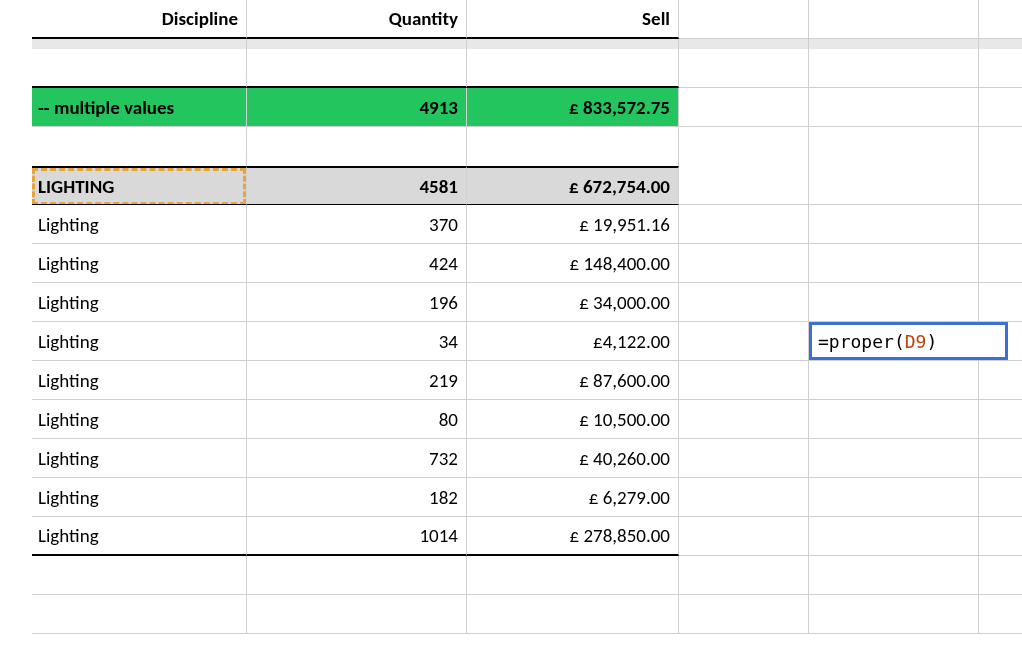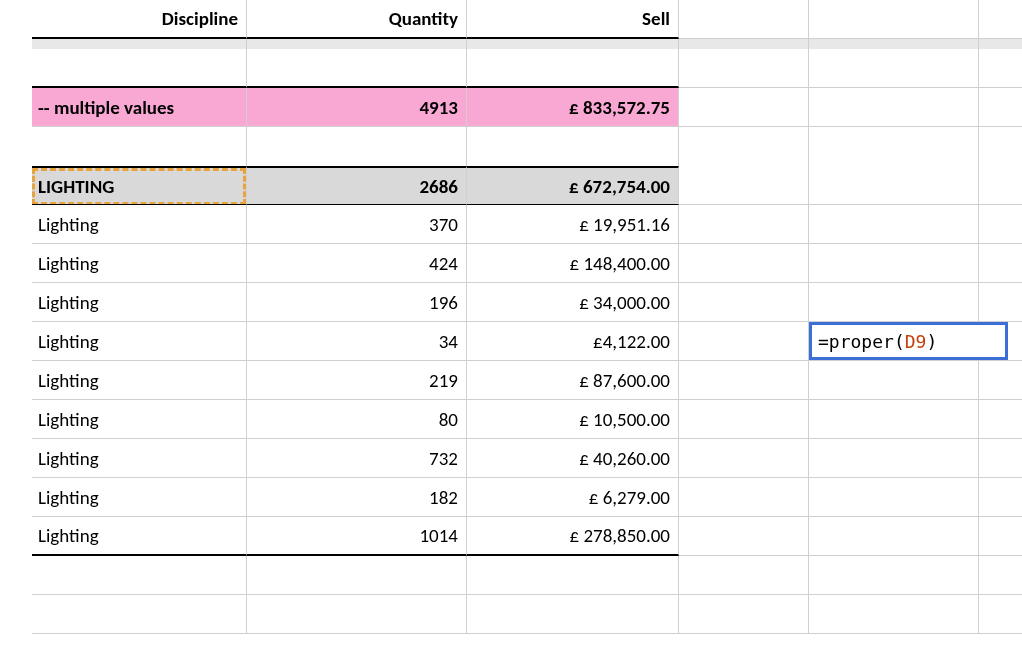--- a/index.html
+++ b/index.html
@@ -37,21 +37,21 @@
     .spacer-row .cell {
       background: #e8e8e8;
       height: 10px;
       padding: 0;
       border-bottom: none;
     }
     .blank-row .cell {
       border-bottom: 2px solid #000;
     }
     .summary-row .cell {
-      background: #f9a8d4;
+      background: #22c55e;
       font-weight: bold;
     }
     .summary-row .cell.col-qty,
     .summary-row .cell.col-sell {
       justify-content: flex-end;
     }
     .blank-row2 .cell {
       border-bottom: none;
     }
     .group-row .cell {
@@ -157,21 +157,21 @@
     <div class="cell"></div>
     <div class="cell"></div>
     <div class="cell"></div>
   </div>
 
   <div class="group-row" style="display:contents">
     <div class="cell col-disc">
       <span>LIGHTING</span>
       <div class="marching-ants"></div>
     </div>
-    <div class="cell col-qty">2686</div>
+    <div class="cell col-qty">4581</div>
     <div class="cell col-sell">£ 672,754.00</div>
     <div class="cell plain-white"></div>
     <div class="cell plain-white"></div>
     <div class="cell plain-white"></div>
   </div>
 
   <div class="data-row" style="display:contents">
     <div class="cell col-disc">Lighting</div>
     <div class="cell col-qty">370</div>
     <div class="cell col-sell">£ 19,951.16</div>

